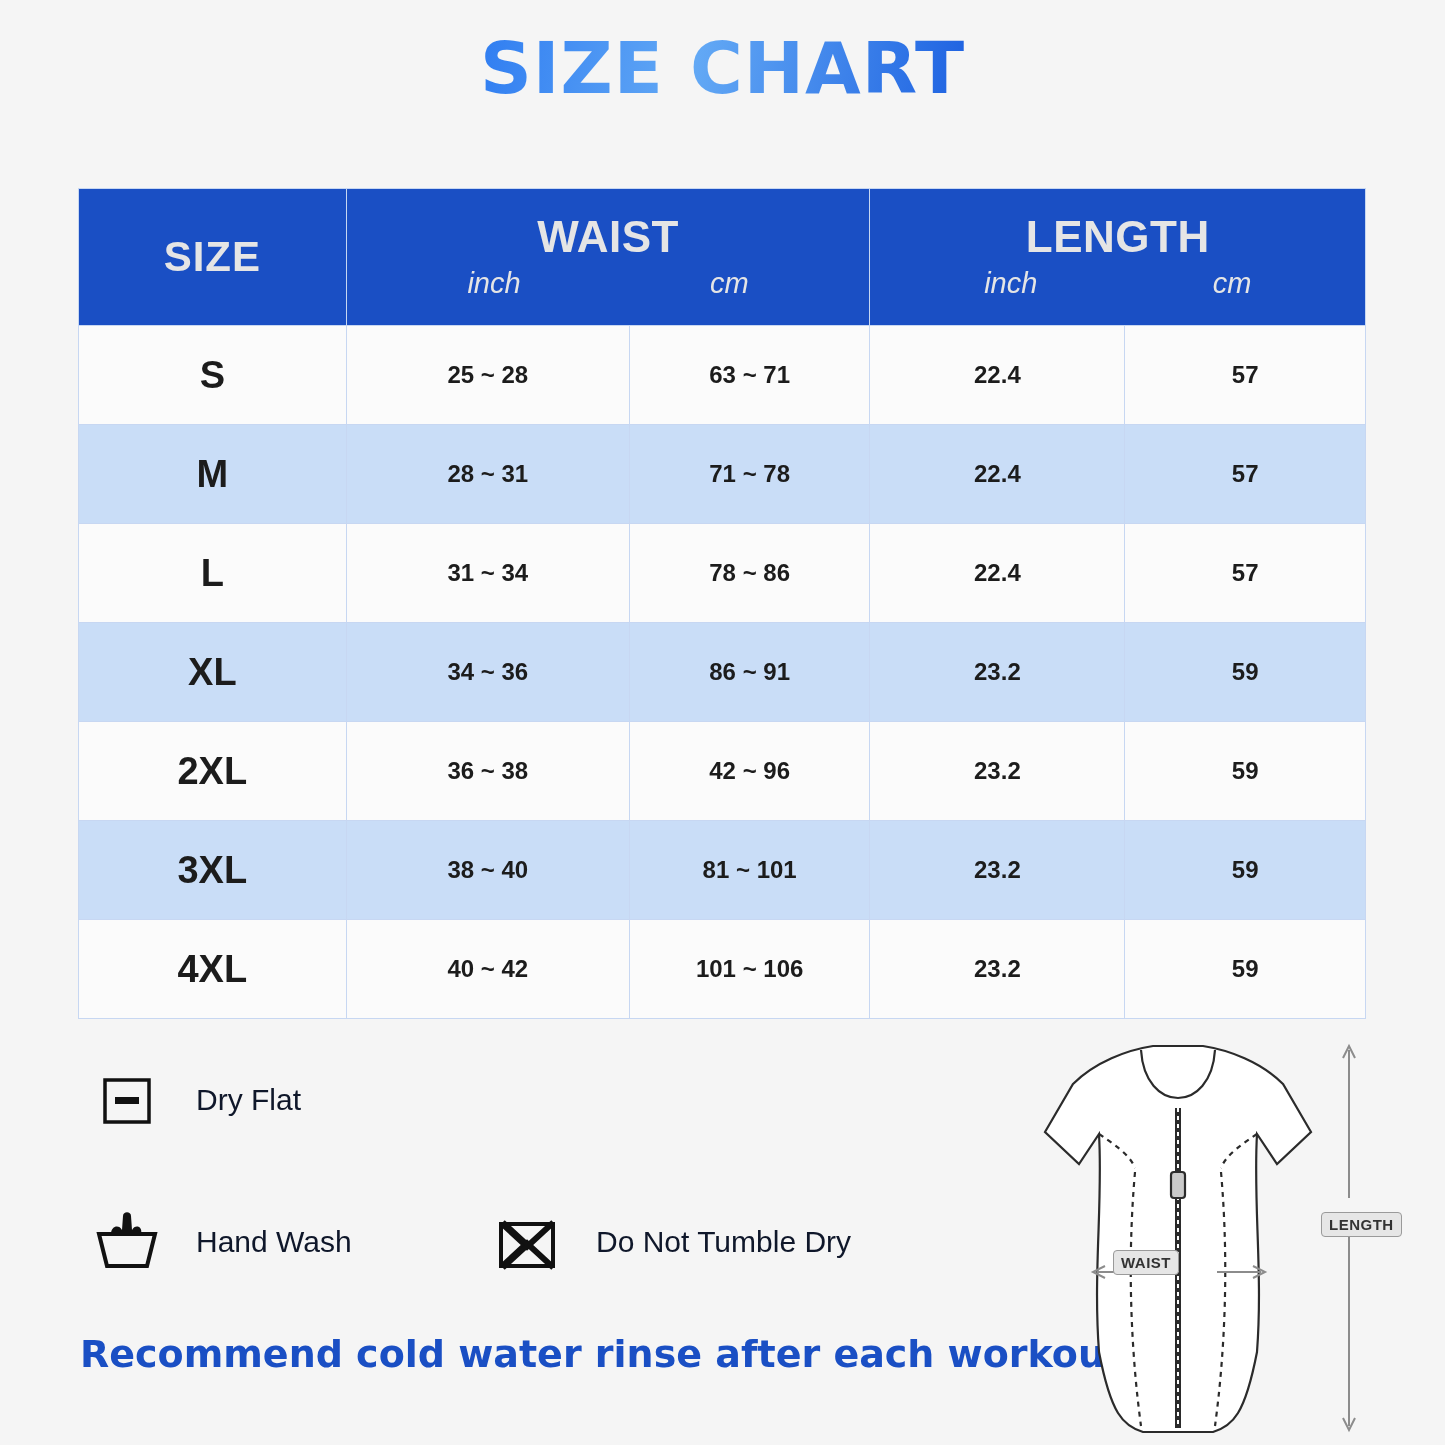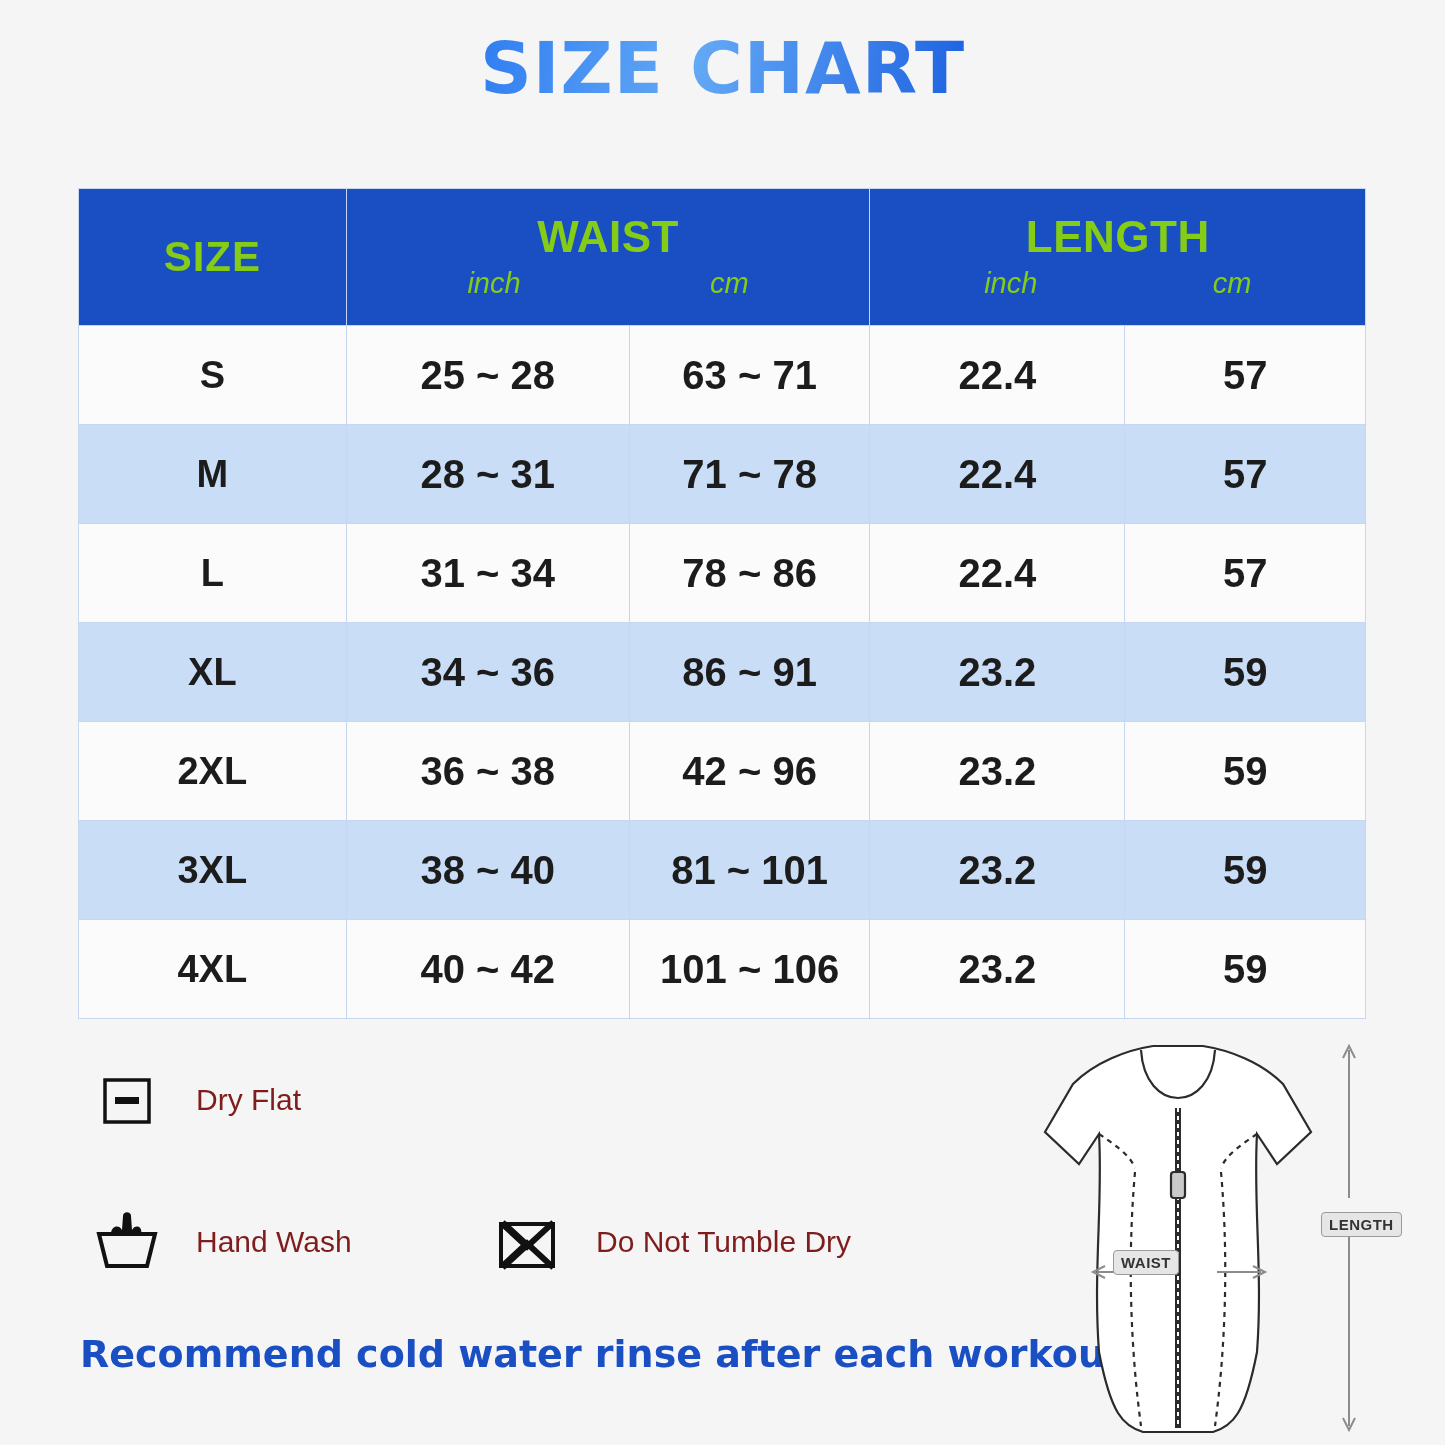--- a/index.html
+++ b/index.html
@@ -45,21 +45,21 @@
     border-collapse: collapse;
     table-layout: fixed;
   }
   table.size-table th,
   table.size-table td {
     border: 1px solid #c7d7f2;
     text-align: center;
   }
   thead th {
     background: #1a4fc4;
-    color: #84cc16;
+    color: #e5e5e5;
     border-color: #1a4fc4;
     padding: 0;
     height: 136px;
     vertical-align: middle;
   }
   .th-size {
     font-size: 42px;
     font-weight: bold;
     letter-spacing: 1px;
   }
@@ -73,21 +73,21 @@
   .grp-units {
     display: flex;
     justify-content: space-around;
     font-size: 29px;
     font-weight: normal;
     padding: 0 26px;
     font-style: italic;
   }
   tbody td {
     height: 96px;
-    font-size: 40px;
+    font-size: 24px;
     font-weight: bold;
     color: #1c1c1c;
   }
   tbody tr.odd td { background: #fbfbfb; }
   tbody tr.even td { background: #c9ddf7; }
   tbody td.size-cell { font-size: 38px; }
 
   
   .care {
     position: absolute;
@@ -108,21 +108,21 @@
     width: 86px;
     height: 80px;
     flex: 0 0 86px;
     display: flex;
     align-items: center;
     justify-content: center;
   }
   .care-item .lbl {
     margin-left: 26px;
     font-size: 30px;
-    color: #7f1d1d;
+    color: #0f172a;
     white-space: nowrap;
   }
 
   
   .note {
     position: absolute;
     top: 1332px;
     left: 80px;
     font-size: 38px;
     font-weight: bold;

